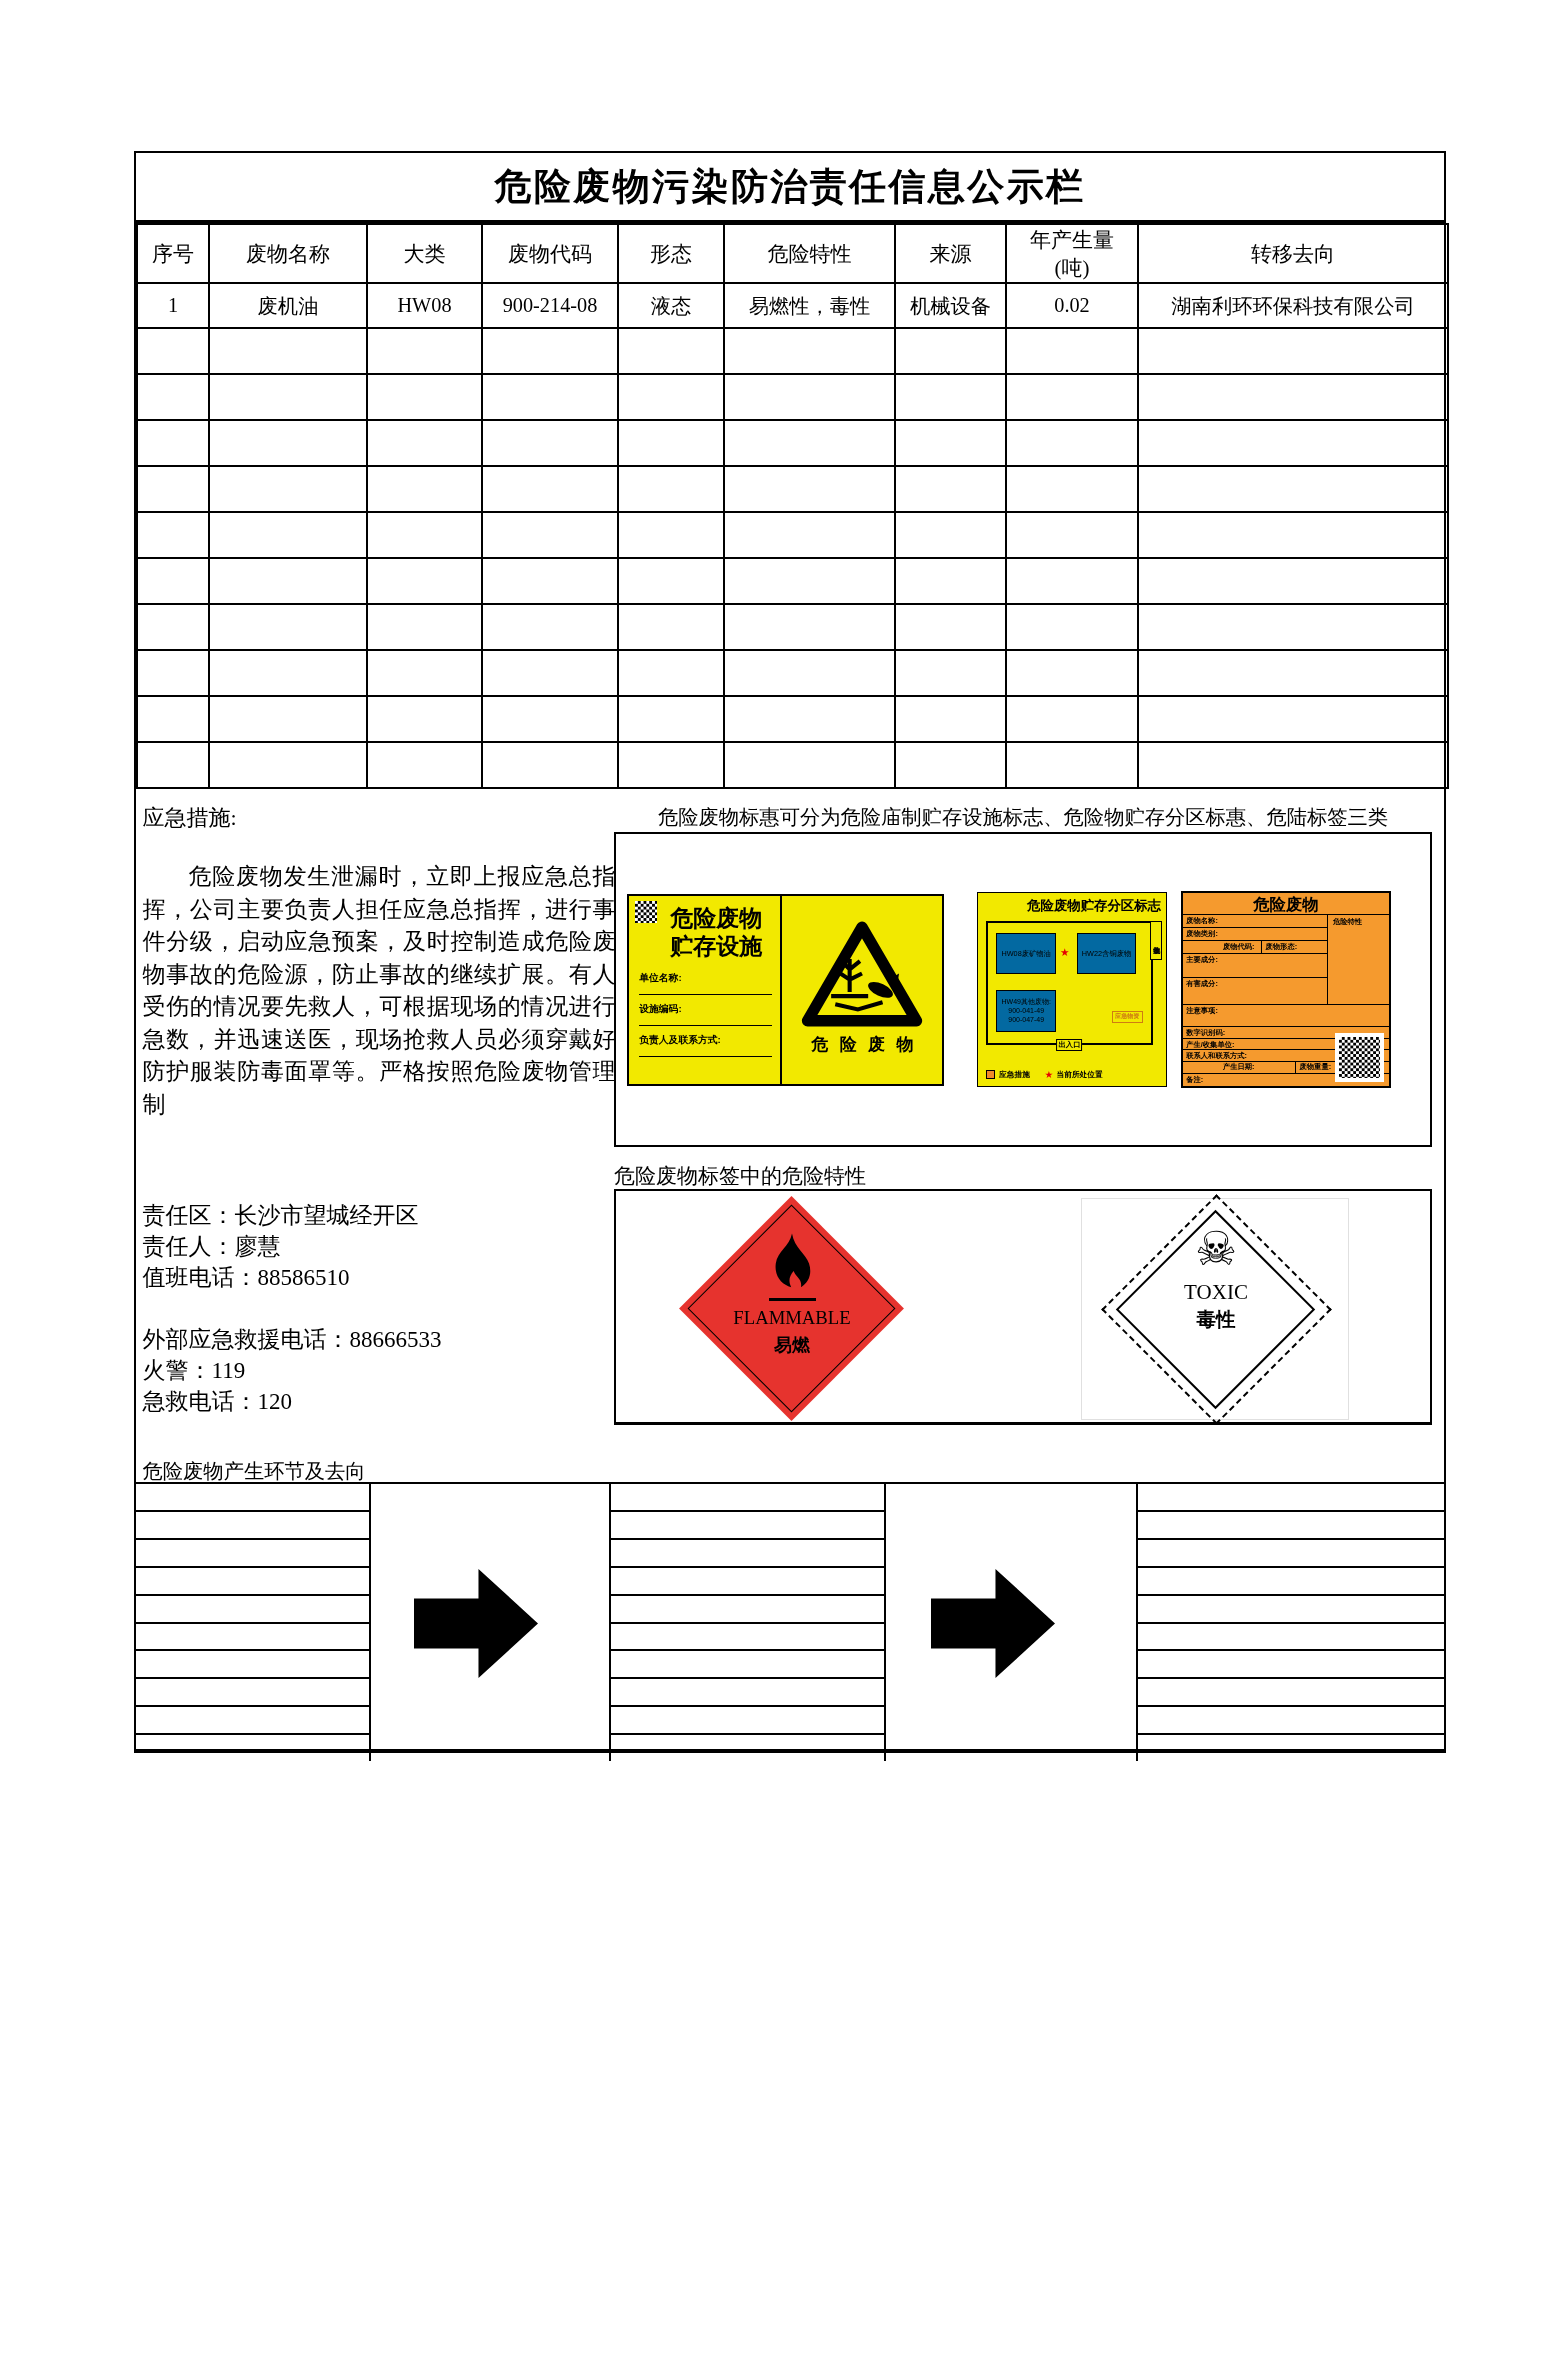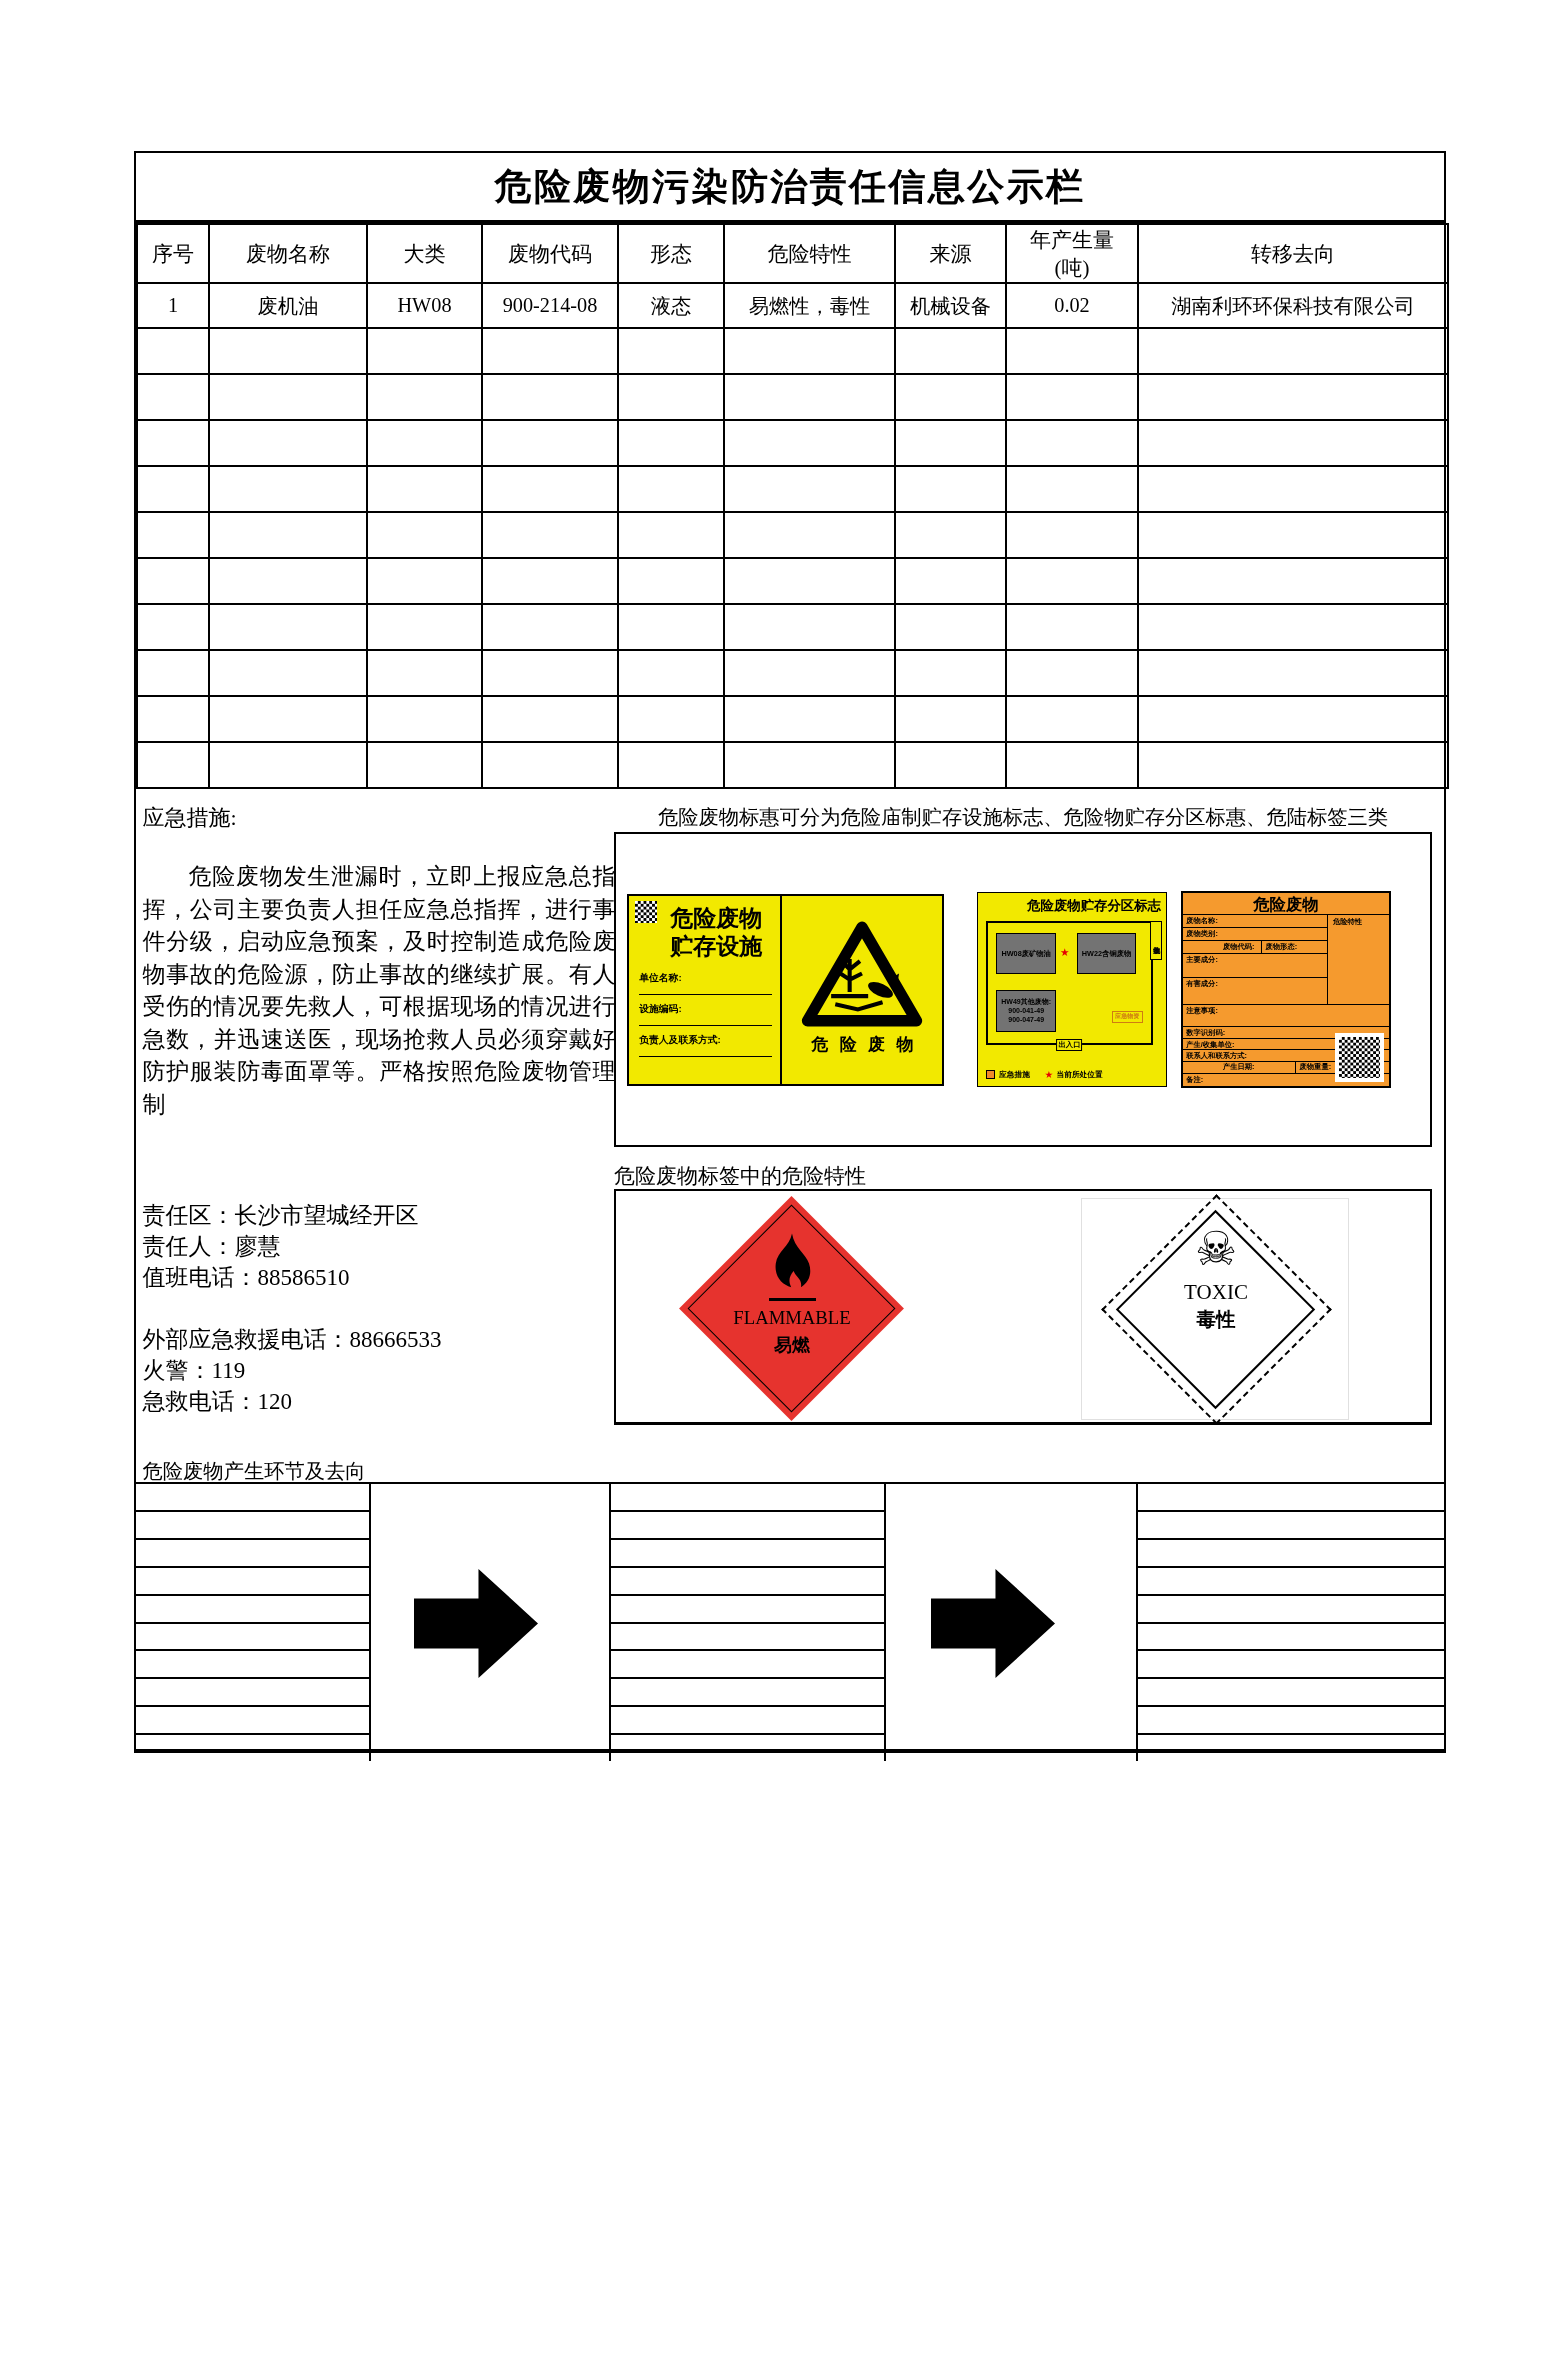--- a/index.html
+++ b/index.html
@@ -53,23 +53,23 @@
   .l1-right { flex:1; border-left:2.4px solid #000; display:flex; flex-direction:column;
               align-items:center; justify-content:center; }
   .l1-mark { font-size:17px; font-weight:bold; letter-spacing:11.4px; margin:1.6px 0 3.3px 11.4px; }
 
   
   .l2 { width:190px; height:195px; margin-left:32.5px; background:#f2e900;
         border:1.6px solid #000; position:relative; padding:4.1px 4.9px;
         font-family:"Liberation Sans","DejaVu Sans",sans-serif; }
   .l2-title { font-size:13.4px; font-weight:bold; text-align:right; }
   .l2-plan { position:relative; border:2px solid #000; margin:5.7px 8.1px 0 3.3px; height:124px; }
-  .zone { position:absolute; background:#737373; border:1.6px solid #000;
+  .zone { position:absolute; background:#0369a1; border:1.6px solid #000;
           display:flex; align-items:center; justify-content:center;
-          font-size:7.3px; font-weight:bold; text-align:center; line-height:9px; }
+          font-size:7.3px; font-weight:normal; text-align:center; line-height:9px; }
   .z1 { left:8.1px; top:10.6px;  width:60px; height:41px; }
   .z2 { left:89px; top:10.6px; width:59px; height:41px; }
   .z3 { left:8.1px; top:67px;  width:60px; height:42px; font-size:7px; }
   .l2-star { position:absolute; left:72px; top:23px; color:#e60000; font-size:10.6px; }
   .l2-pool { position:absolute; right:-11.4px; top:-1.6px; width:12.2px; height:39px;
              background:#f2e900; border:1.6px solid #000; writing-mode:vertical-rl;
              font-size:7px; font-weight:bold; text-align:center; line-height:10.6px; }
   .l2-supplies { position:absolute; right:8.1px; bottom:19.5px; border:1.2px solid #cf7d12;
              color:#cf7d12; font-size:6.1px; font-weight:bold; padding:0.8px 2.4px; }
   .l2-entrance { position:absolute; left:50%; bottom:-8.1px; transform:translateX(-50%);

